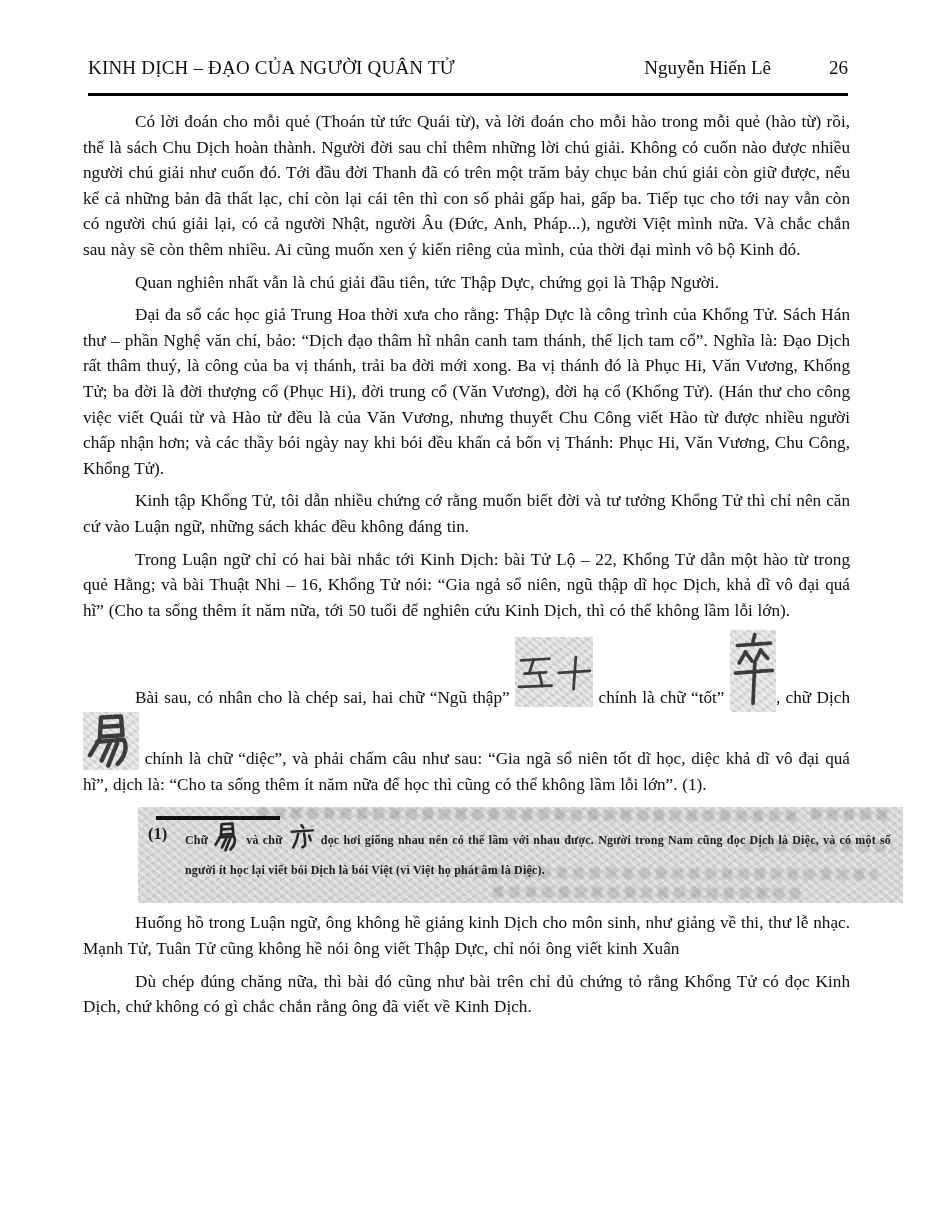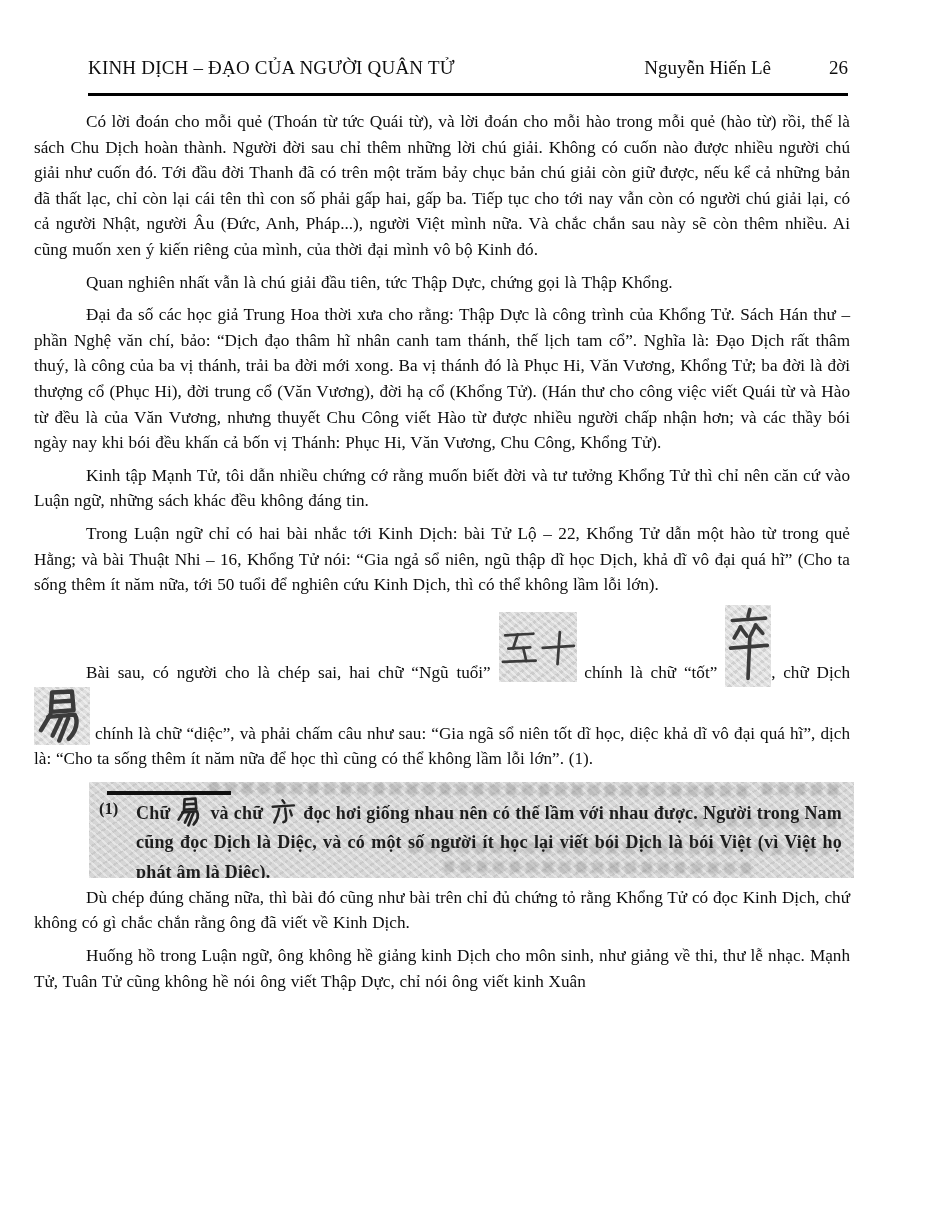--- a/index.html
+++ b/index.html
@@ -15,21 +15,21 @@
     display:flex; align-items:baseline;
     padding:57px 87px 0 88px;
     font-size:19px; white-space:nowrap;
   }
   .book-title { flex:1 1 auto; letter-spacing:.2px; }
   .author { margin-right:58px; }
   .page-num { }
   .header-rule { height:3px; background:#000; margin:14px 87px 0 88px; }
 
   
-  .doc-body { padding:6px 85px 0 34px; }
+  .doc-body { padding:6px 85px 0 83px; }
   p.para {
     margin:7px 0 0 0;
     font-size:17.2px; line-height:25.6px;
     text-align:justify; text-indent:52px;
     word-spacing:.5px;
   }
   .it { }
 
   
   .scan-noise {
@@ -54,21 +54,21 @@
     background-color:#d6d6d6;
     background-image:
       repeating-linear-gradient(41deg, rgba(255,255,255,.4) 0 2px, rgba(0,0,0,0) 2px 6px),
       repeating-linear-gradient(-33deg, rgba(120,120,120,.14) 0 2px, rgba(0,0,0,0) 2px 7px);
     overflow:hidden;
   }
   .fn-sep { position:absolute; left:18px; top:9px; width:124px; height:4px; background:#101010; }
   .fn-label { position:absolute; left:10px; top:17px; font-weight:bold; font-size:16.5px; color:#1d1d1d; }
   .fn-text {
     position:absolute; left:47px; top:14px; right:12px;
-    font-weight:bold; font-size:18px; line-height:29.5px;
+    font-weight:bold; font-size:12px; line-height:29.5px;
     color:#1d1d1d; text-align:justify; letter-spacing:.2px;
   }
   .fn-glyph { display:inline-block; vertical-align:-9px; }
   .fn-glyph svg { display:block; width:100%; height:100%; }
   .fn-glyph.g-dich { width:30px; height:32px; }
   .fn-glyph.g-diec { width:30px; height:30px; }
   .ghost {
     position:absolute; height:11px; pointer-events:none;
     opacity:.35; filter:blur(1px); transform:rotate(.3deg) scaleY(-1);
     background:repeating-linear-gradient(90deg,#7e7e7e 0 10px, rgba(0,0,0,0) 10px 16px, #8d8d8d 16px 27px, rgba(0,0,0,0) 27px 33px);
@@ -88,30 +88,30 @@
     <span class="book-title">KINH DỊCH – ĐẠO CỦA NGƯỜI QUÂN TỬ</span>
     <span class="author">Nguyễn Hiến Lê</span>
     <span class="page-num">26</span>
   </div>
   <div class="header-rule"></div>
 
   <div class="doc-body">
 
     <p class="para"><span>Có lời đoán cho mỗi quẻ (Thoán từ tức Quái từ), và lời đoán cho mỗi hào trong mỗi quẻ (hào từ) rồi, thế là sách Chu Dịch hoàn thành. Người đời sau chỉ thêm những lời chú giải. Không có cuốn nào được nhiều người chú giải như cuốn đó. Tới đầu đời Thanh đã có trên một trăm bảy chục bản chú giải còn giữ được, nếu kể cả những bản đã thất lạc, chỉ còn lại cái tên thì con số phải gấp hai, gấp ba. Tiếp tục cho tới nay vẫn còn có người chú giải lại, có cả người Nhật, người Âu (Đức, Anh, Pháp...), người Việt mình nữa. Và chắc chắn sau này sẽ còn thêm nhiều. Ai cũng muốn xen ý kiến riêng của mình, của thời đại mình vô bộ Kinh đó.</span></p>
 
-    <p class="para"><span>Quan nghiên nhất vẫn là chú giải đầu tiên, tức </span><span class="it">Thập Dực,</span><span> chứng gọi là </span><span class="it">Thập Khổng.</span></p>
+    <p class="para"><span>Quan nghiên nhất vẫn là chú giải đầu tiên, tức </span><span class="it">Thập Dực,</span><span> chứng gọi là </span><span class="it">Thập Người.</span></p>
 
     <p class="para"><span>Đại đa số các học giả Trung Hoa thời xưa cho rằng: Thập Dực là công trình của Khổng Tử. Sách Hán thư – phần Nghệ văn chí, bảo: “Dịch đạo thâm hĩ nhân canh tam thánh, thế lịch tam cổ”. Nghĩa là: Đạo Dịch rất thâm thuý, là công của ba vị thánh, trải ba đời mới xong. Ba vị thánh đó là Phục Hi, Văn Vương, Khổng Tử; ba đời là đời thượng cổ (Phục Hi), đời trung cổ (Văn Vương), đời hạ cổ (Khổng Tử). (Hán thư cho công việc viết Quái từ và Hào từ đều là của Văn Vương, nhưng thuyết Chu Công viết Hào từ được nhiều người chấp nhận hơn; và các thầy bói ngày nay khi bói đều khấn cả bốn vị Thánh: Phục Hi, Văn Vương, Chu Công, Khổng Tử).</span></p>
 
 
-    <p class="para"><span>Kinh tập </span><span class="it">Mạnh Tử</span><span>, tôi dẫn nhiều chứng cớ rằng muốn biết đời và tư tưởng Khổng Tử thì chỉ nên căn cứ vào Luận ngữ, những sách khác đều không đáng tin.</span></p>
+    <p class="para"><span>Kinh tập </span><span class="it">Khổng Tử</span><span>, tôi dẫn nhiều chứng cớ rằng muốn biết đời và tư tưởng Khổng Tử thì chỉ nên căn cứ vào Luận ngữ, những sách khác đều không đáng tin.</span></p>
 
     <p class="para"><span>Trong Luận ngữ chỉ có hai bài nhắc tới Kinh Dịch: bài Tử Lộ – 22, Khổng Tử dẫn một hào từ trong quẻ Hằng; và bài Thuật Nhi – 16, Khổng Tử nói: “Gia ngả sổ niên, ngũ thập dĩ học Dịch, khả dĩ vô đại quá hĩ” (Cho ta sống thêm ít năm nữa, tới 50 tuổi để nghiên cứu Kinh Dịch, thì có thể không lầm lỗi lớn).</span></p>
 
-    <p class="para"><span>Bài sau, có người cho là chép sai, hai chữ “Ngũ tuổi” </span><span class="scan-tile scan-noise tile-ngu-thap"><svg viewBox="0 0 200 100" role="img" aria-label="五十">
+    <p class="para"><span>Bài sau, có nhân cho là chép sai, hai chữ “Ngũ thập” </span><span class="scan-tile scan-noise tile-ngu-thap"><svg viewBox="0 0 200 100" role="img" aria-label="五十">
             <g class="stroke stroke-thin">
               <path d="M16 20 L88 16"></path>
               <path d="M48 18 L36 54"></path>
               <path d="M24 54 L80 51"></path>
               <path d="M62 52 L70 86"></path>
               <path d="M10 88 L94 85"></path>
               <path d="M112 52 L192 47"></path>
               <path d="M156 12 L150 94"></path>
             </g>
           </svg></span><span> chính là chữ “tốt” </span><span class="scan-tile scan-noise tile-tot"><svg viewBox="0 0 100 175" role="img" aria-label="卒">
@@ -157,18 +157,18 @@
               <g class="stroke" style="stroke:#161616;stroke-width:9">
                 <path d="M48 8 L55 18"></path>
                 <path d="M12 32 L90 27"></path>
                 <path d="M36 40 C33 60 26 76 18 90"></path>
                 <path d="M58 38 L62 74 C62 82 58 87 51 89"></path>
                 <path d="M76 46 L82 64"></path>
               </g>
             </svg></span><span> đọc hơi giống nhau nên có thể lầm với nhau được. Người trong Nam cũng đọc Dịch là Diệc, và có một số người ít học lại viết bói Dịch là bói Việt (vì Việt họ phát âm là Diệc).</span></div>
     </div>
 
+    <p class="para"><span>Huống hồ trong </span><span class="it">Luận ngữ</span><span>, ông không hề giảng kinh Dịch cho môn sinh, như giảng về thi, thư lễ nhạc. Mạnh Tử, Tuân Tử cũng không hề nói ông viết Thập Dực, chỉ nói ông viết kinh Xuân</span></p>
+
     <p class="para"><span>Dù chép đúng chăng nữa, thì bài đó cũng như bài trên chỉ đủ chứng tỏ rằng Khổng Tử có đọc Kinh Dịch, chứ không có gì chắc chắn rằng ông đã viết về Kinh Dịch.</span></p>
-
-    <p class="para"><span>Huống hồ trong </span><span class="it">Luận ngữ</span><span>, ông không hề giảng kinh Dịch cho môn sinh, như giảng về thi, thư lễ nhạc. Mạnh Tử, Tuân Tử cũng không hề nói ông viết Thập Dực, chỉ nói ông viết kinh Xuân</span></p>
 
   </div>
 </div>
 
 </body></html>

